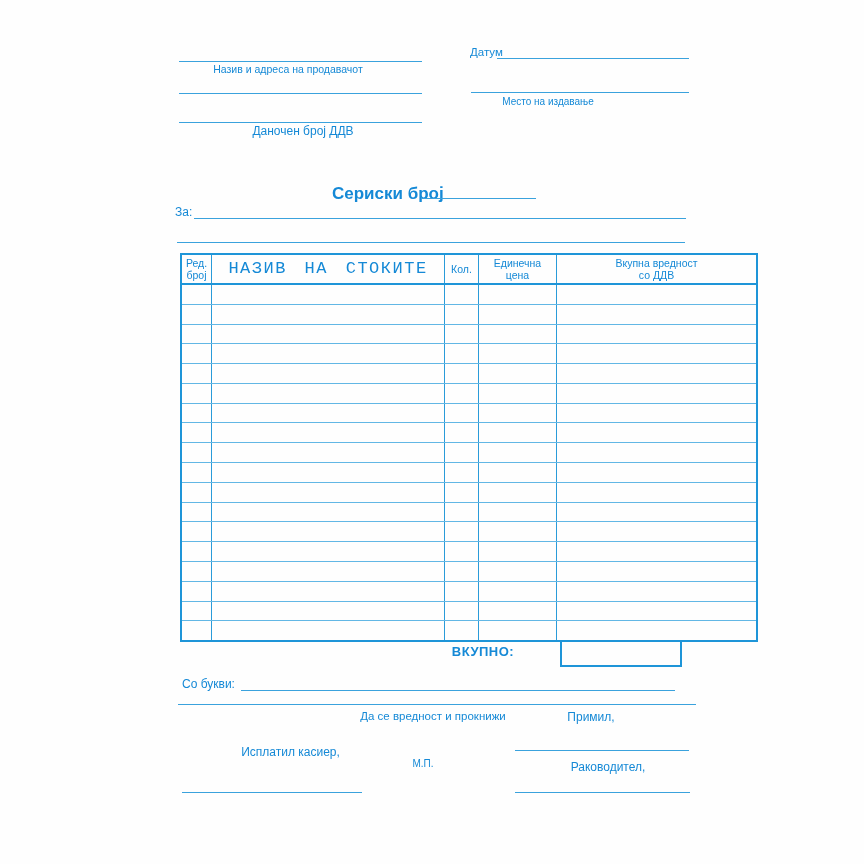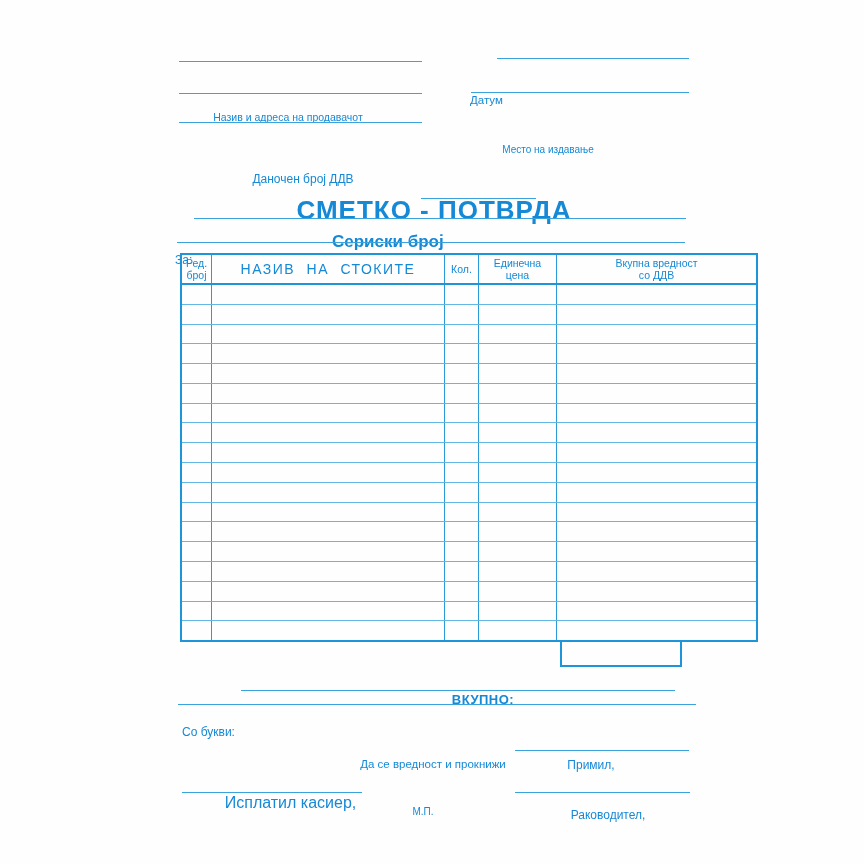--- a/index.html
+++ b/index.html
@@ -3,21 +3,21 @@
 <meta charset="utf-8">
 <style>
   html,body{margin:0;padding:0;}
   body{
     width:864px;height:864px;position:relative;background:#ffffff;
     font-family:"Liberation Sans","DejaVu Sans",sans-serif;
     overflow:hidden;
   }
   .page{position:absolute;inset:0;background:#fefefe;}
   
-  .lbl{position:absolute;color:#1589d6;white-space:nowrap;line-height:1.1;margin-top:48px;}
+  .lbl{position:absolute;color:#1589d6;white-space:nowrap;line-height:1.1;}
   .ctr{transform:translateX(-50%);}
   .hr{position:absolute;height:0;border-top:1.6px solid #3aa2dd;}
   
   #ln-seller-1{left:179px;top:61px;width:243px;}
   #ln-seller-2{left:179px;top:93px;width:243px;}
   #ln-seller-3{left:179px;top:122px;width:243px;}
   #lb-seller{left:288px;top:64px;font-size:10.5px;}
   #lb-vat{left:303px;top:125px;font-size:12px;}
   
   #lb-date{left:470px;top:46px;font-size:11.5px;}
@@ -37,38 +37,38 @@
     border:2px solid #1e95d8;box-sizing:border-box;
   }
   .trow{display:grid;grid-template-columns:30px 233px 34px 78px 1fr;}
   .thead{height:28px;border-bottom:2px solid #1e95d8;}
   .tcell{border-right:1.6px solid #2a9bd9;box-sizing:border-box;}
   .tcell:last-child{border-right:none;}
   .hcell{
     display:flex;align-items:center;justify-content:center;text-align:center;
     color:#1589d6;font-size:10.5px;line-height:1.15;white-space:pre-line;
   }
-  .hcell.name{font-size:14px;letter-spacing:1.5px;word-spacing:6px;}
+  .hcell.name{font-size:17px;letter-spacing:1.5px;word-spacing:6px;font-family:Liberation Mono, monospace;}
   .tbody{position:absolute;left:0;right:0;top:30px;bottom:0;display:flex;flex-direction:column;}
   .tbody .trow{flex:1;border-bottom:1px solid #62b7e5;}
   .tbody .trow:last-child{border-bottom:none;}
   
   #lb-total{left:413px;top:645px;width:140px;text-align:center;font-size:13px;font-weight:bold;letter-spacing:.5px;}
   #total-box{
     position:absolute;left:560px;top:640px;width:122px;height:27px;
     border:2px solid #1e95d8;box-sizing:border-box;color:#1589d6;
     font-size:12px;display:flex;align-items:center;padding-left:4px;
   }
   
   #lb-inwords{left:182px;top:678px;font-size:12px;}
   #ln-inwords{left:241px;top:690px;width:434px;}
   #ln-sep{left:178px;top:704px;width:518px;}
   #lb-payout{left:433px;top:710px;font-size:11.5px;}
   #lb-received{left:591px;top:711px;font-size:12px;}
-  #lb-cashier{left:271px;top:746px;font-size:16px;padding-left:39px;}
+  #lb-cashier{left:271px;top:746px;font-size:12px;padding-left:39px;}
   #ln-received-sig{left:515px;top:750px;width:174px;}
   #lb-stamp{left:423px;top:758px;font-size:10px;}
   #lb-manager{left:608px;top:761px;font-size:12px;}
   #ln-cashier-sig{left:182px;top:792px;width:180px;}
   #ln-manager-sig{left:515px;top:792px;width:175px;}
 </style>
 </head>
 <body>
 
 <div class="page">
@@ -77,21 +77,20 @@
   <div class="lbl ctr" id="lb-seller">Назив и адреса на продавачот</div>
   <div class="hr" id="ln-seller-2"></div>
   <div class="hr" id="ln-seller-3"></div>
   <div class="lbl ctr" id="lb-vat">Даночен број ДДВ</div>
 
   <div class="lbl" id="lb-date">Датум</div>
   <div class="hr" id="ln-date"></div>
   <div class="hr" id="ln-place"></div>
   <div class="lbl ctr" id="lb-place">Место на издавање</div>
 
-  <div class="lbl ctr" id="title">СМЕТКО - ПОТВРДА</div>
   <div class="lbl" id="lb-serial">Сериски број</div>
   <div class="hr" id="ln-serial"></div>
   <div class="lbl" id="lb-for">За:</div>
   <div class="hr" id="ln-for-1"></div>
   <div class="hr" id="ln-for-2"></div>
 
   <div class="table">
     <div class="trow thead">
       <div class="tcell hcell">Ред.
 број</div>

